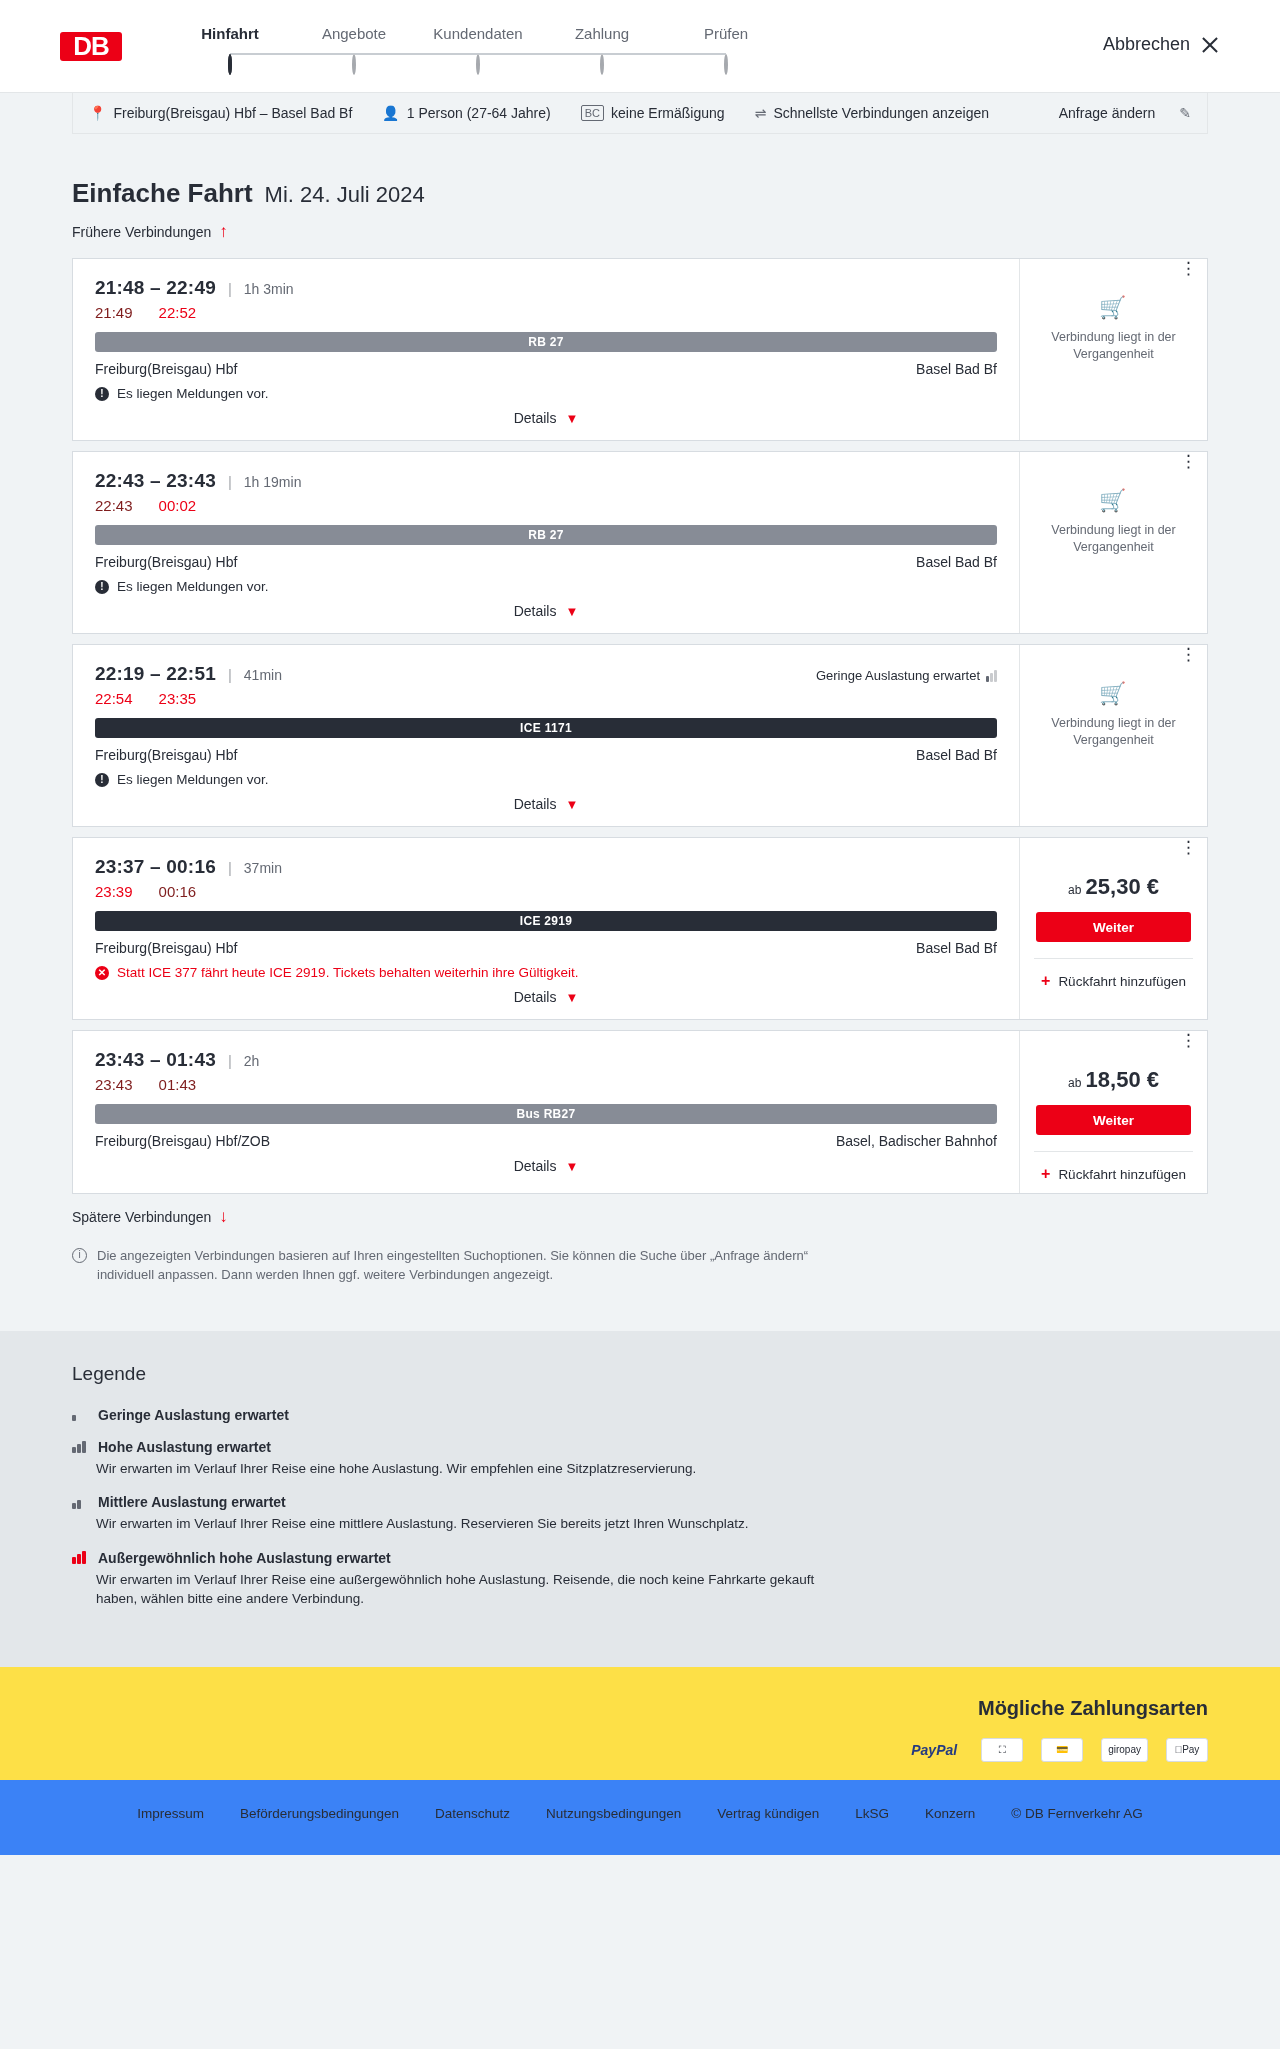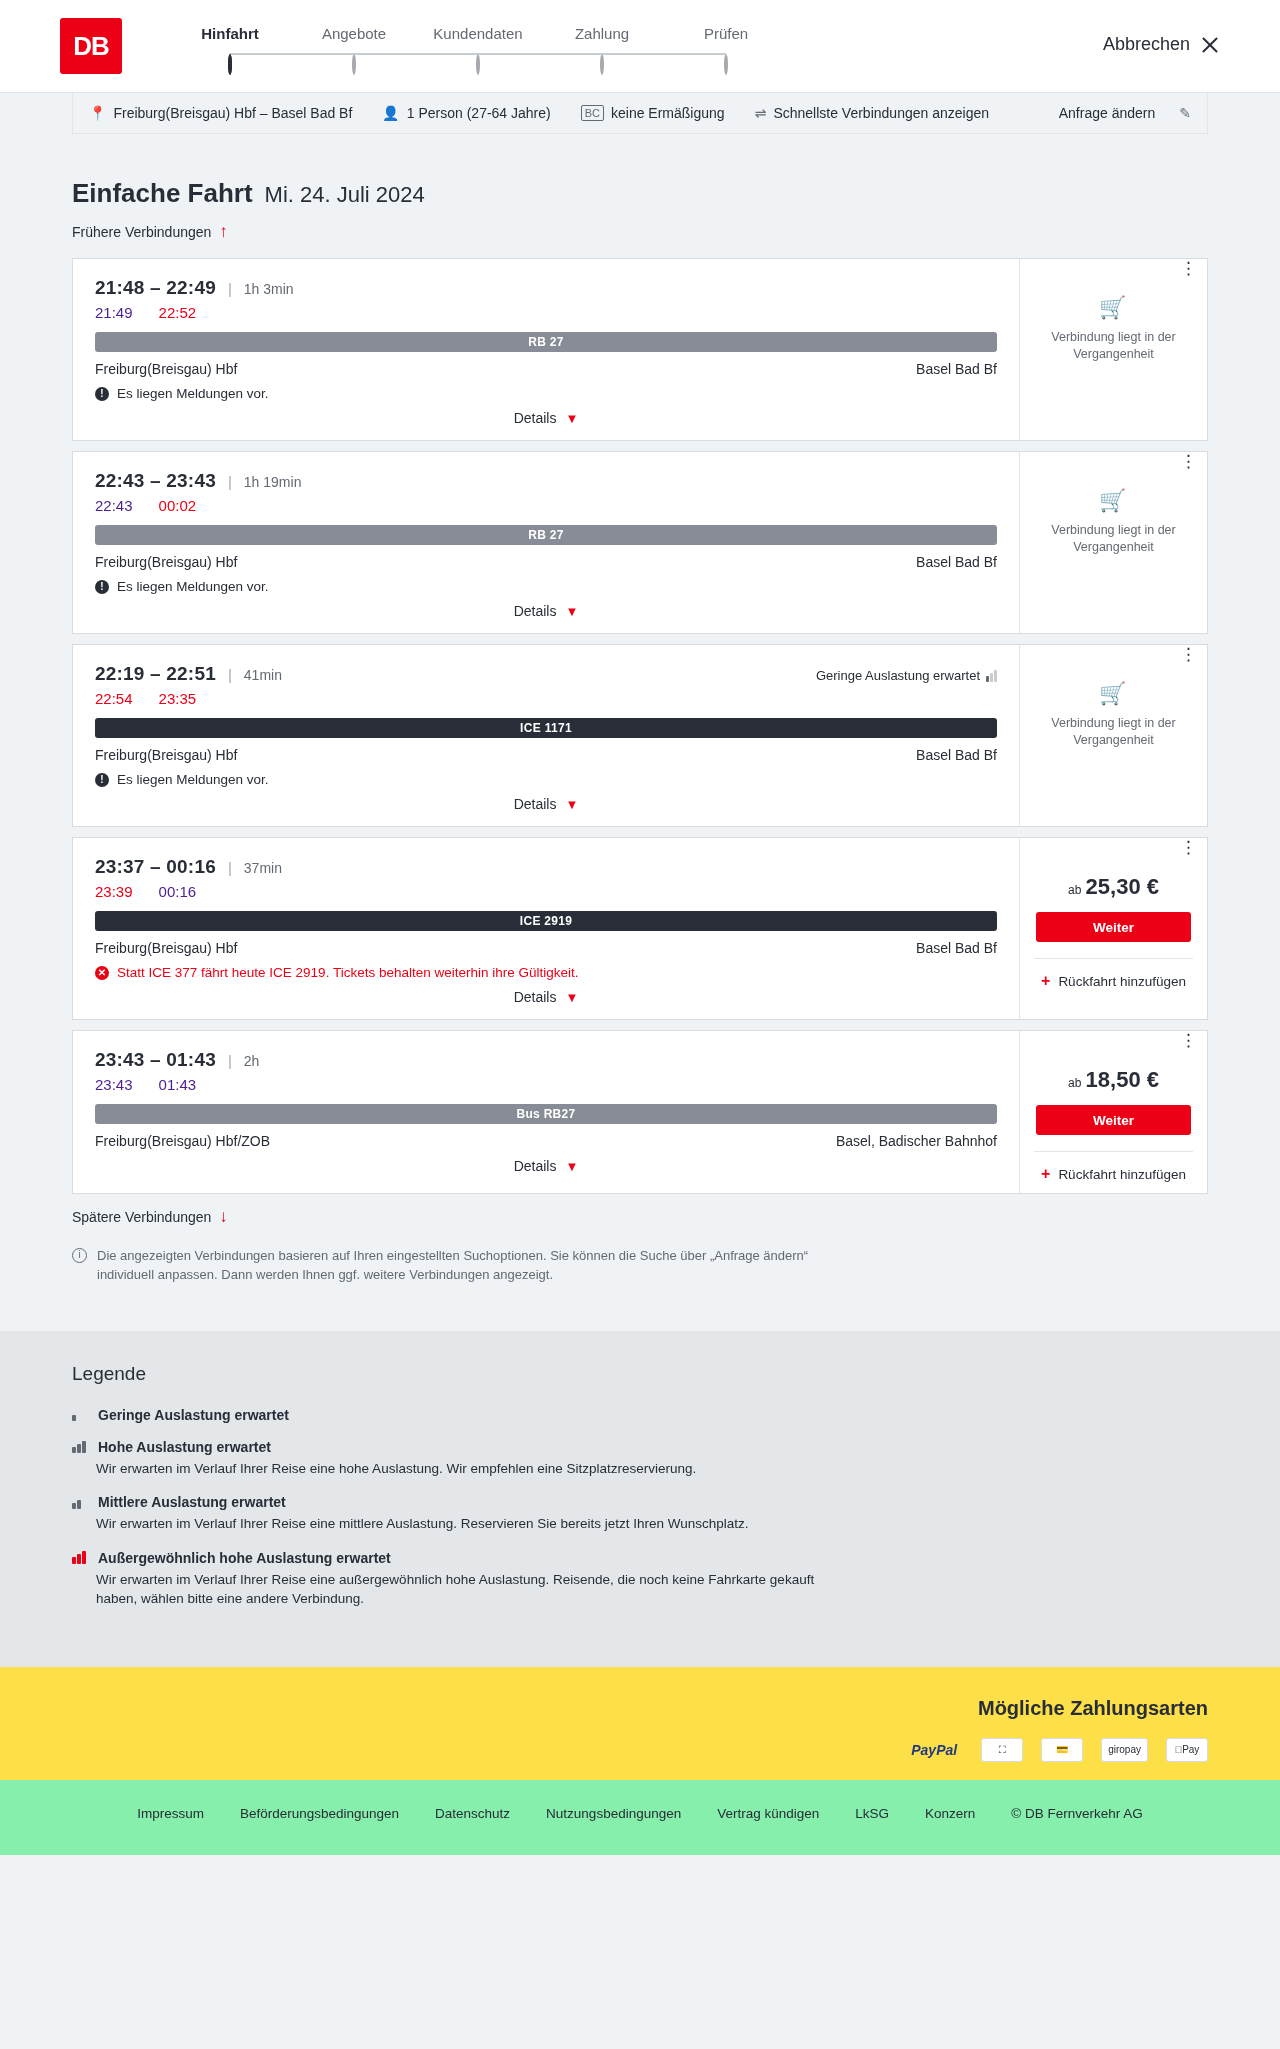--- a/index.html
+++ b/index.html
@@ -21,21 +21,21 @@
     border-bottom: 1px solid #e3e6e8;
     padding: 0;
   }
   .header-inner {
     width: 1180px; margin: 0 auto;
     height: 92px;
     display: flex; align-items: center;
     position: relative;
   }
   .db-logo {
-    width: 62px; height: 56px; background: #ec0016;
+    width: 62px; height: 29px; background: #ec0016;
     border-radius: 3px;
     display: flex; align-items: center; justify-content: center;
     color: #fff; font-weight: bold; font-size: 26px; letter-spacing: -1px;
     font-family: "Liberation Sans", sans-serif;
     margin-left: 10px;
   }
   .steps {
     display: flex; align-items: flex-start;
     margin-left: 46px;
     position: relative;
@@ -115,21 +115,21 @@
   .times { font-size: 19px; font-weight: bold; letter-spacing: 0.2px; }
   .pipe { color: #a6a9ae; }
   .duration { font-size: 14px; color: #646973; }
   .occupancy {
     margin-left: auto; font-size: 13px; color: #282d37;
     display: flex; align-items: center; gap: 6px;
   }
   .occ-bars { display:inline-flex; align-items:flex-end; gap:1px; height:12px; }
   .occ-bars i { display:block; width:3px; background:#646973; border-radius:1px; }
   .realtime-row { display: flex; gap: 26px; margin-top: 5px; font-size: 15px; }
-  .rt-green { color: #4c1d95; }
+  .rt-green { color: #7f1d1d; }
   .rt-red { color: #ec0016; }
   .train-bar {
     margin-top: 11px; height: 20px; border-radius: 3px;
     display:flex; align-items:center; justify-content:center;
     color:#fff; font-size:12px; font-weight:bold; letter-spacing:.3px;
   }
   .bar-grey { background: #878c96; }
   .bar-dark { background: #282d37; }
   .stations-row { display:flex; justify-content:space-between; margin-top: 9px; font-size:14px; }
   .notice { display:flex; align-items:center; gap:8px; margin-top: 9px; font-size: 13.5px; }
@@ -191,21 +191,21 @@
   .pay-inner { width: 1136px; margin: 0 auto; text-align: right; }
   .pay-title { font-size: 20px; font-weight: bold; margin-bottom: 18px; }
   .pay-icons { display:flex; justify-content:flex-end; align-items:center; gap: 18px; }
   .pay-badge {
     height: 24px; min-width: 42px; border:1px solid #d7dce1; background:#fff; border-radius:3px;
     display:flex; align-items:center; justify-content:center; font-size:10px; color:#282d37;
     padding: 0 6px;
   }
   .pay-badge.paypal { border:none; background:transparent; color:#253b80; font-weight:bold; font-size:14px; font-style:italic; }
   .footer-links {
-    background:#86efac; padding: 26px 0 34px 0;
+    background:#3b82f6; padding: 26px 0 34px 0;
     display:flex; justify-content:center; gap: 36px; font-size: 13.5px; color:#282d37;
   }
   .footer-links span { cursor: pointer; }
   .footer-links .copyright { cursor: default; color:#282d37; }
 </style>
 </head>
 <body>
 
 <div class="page">
 

